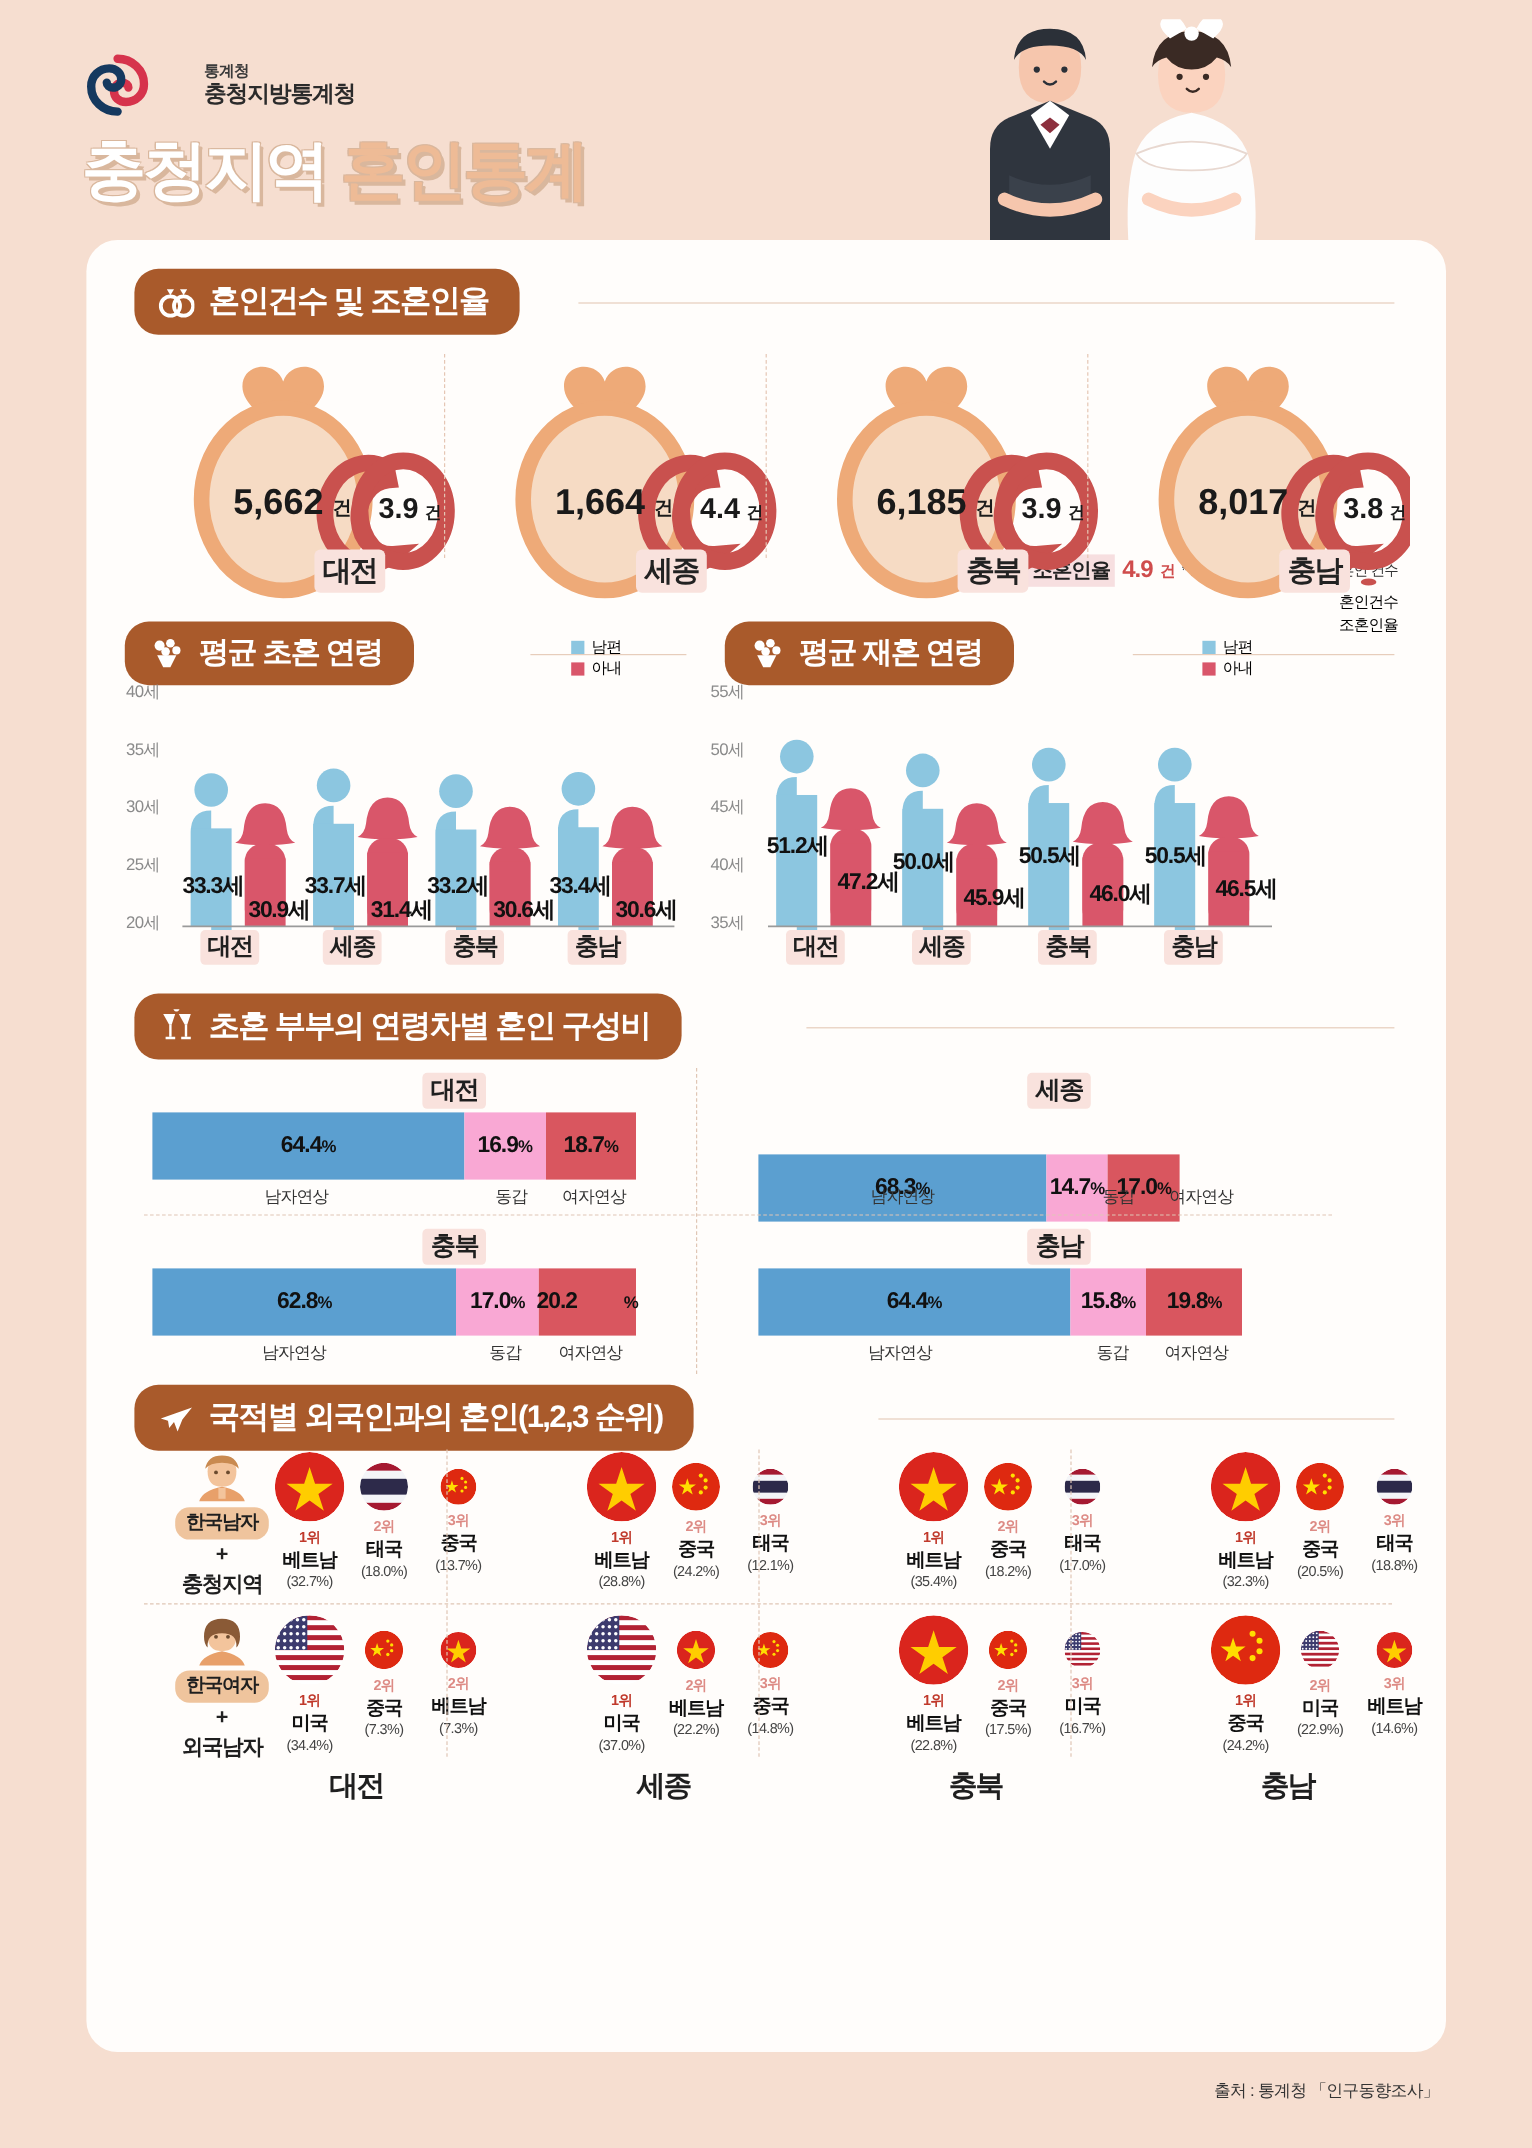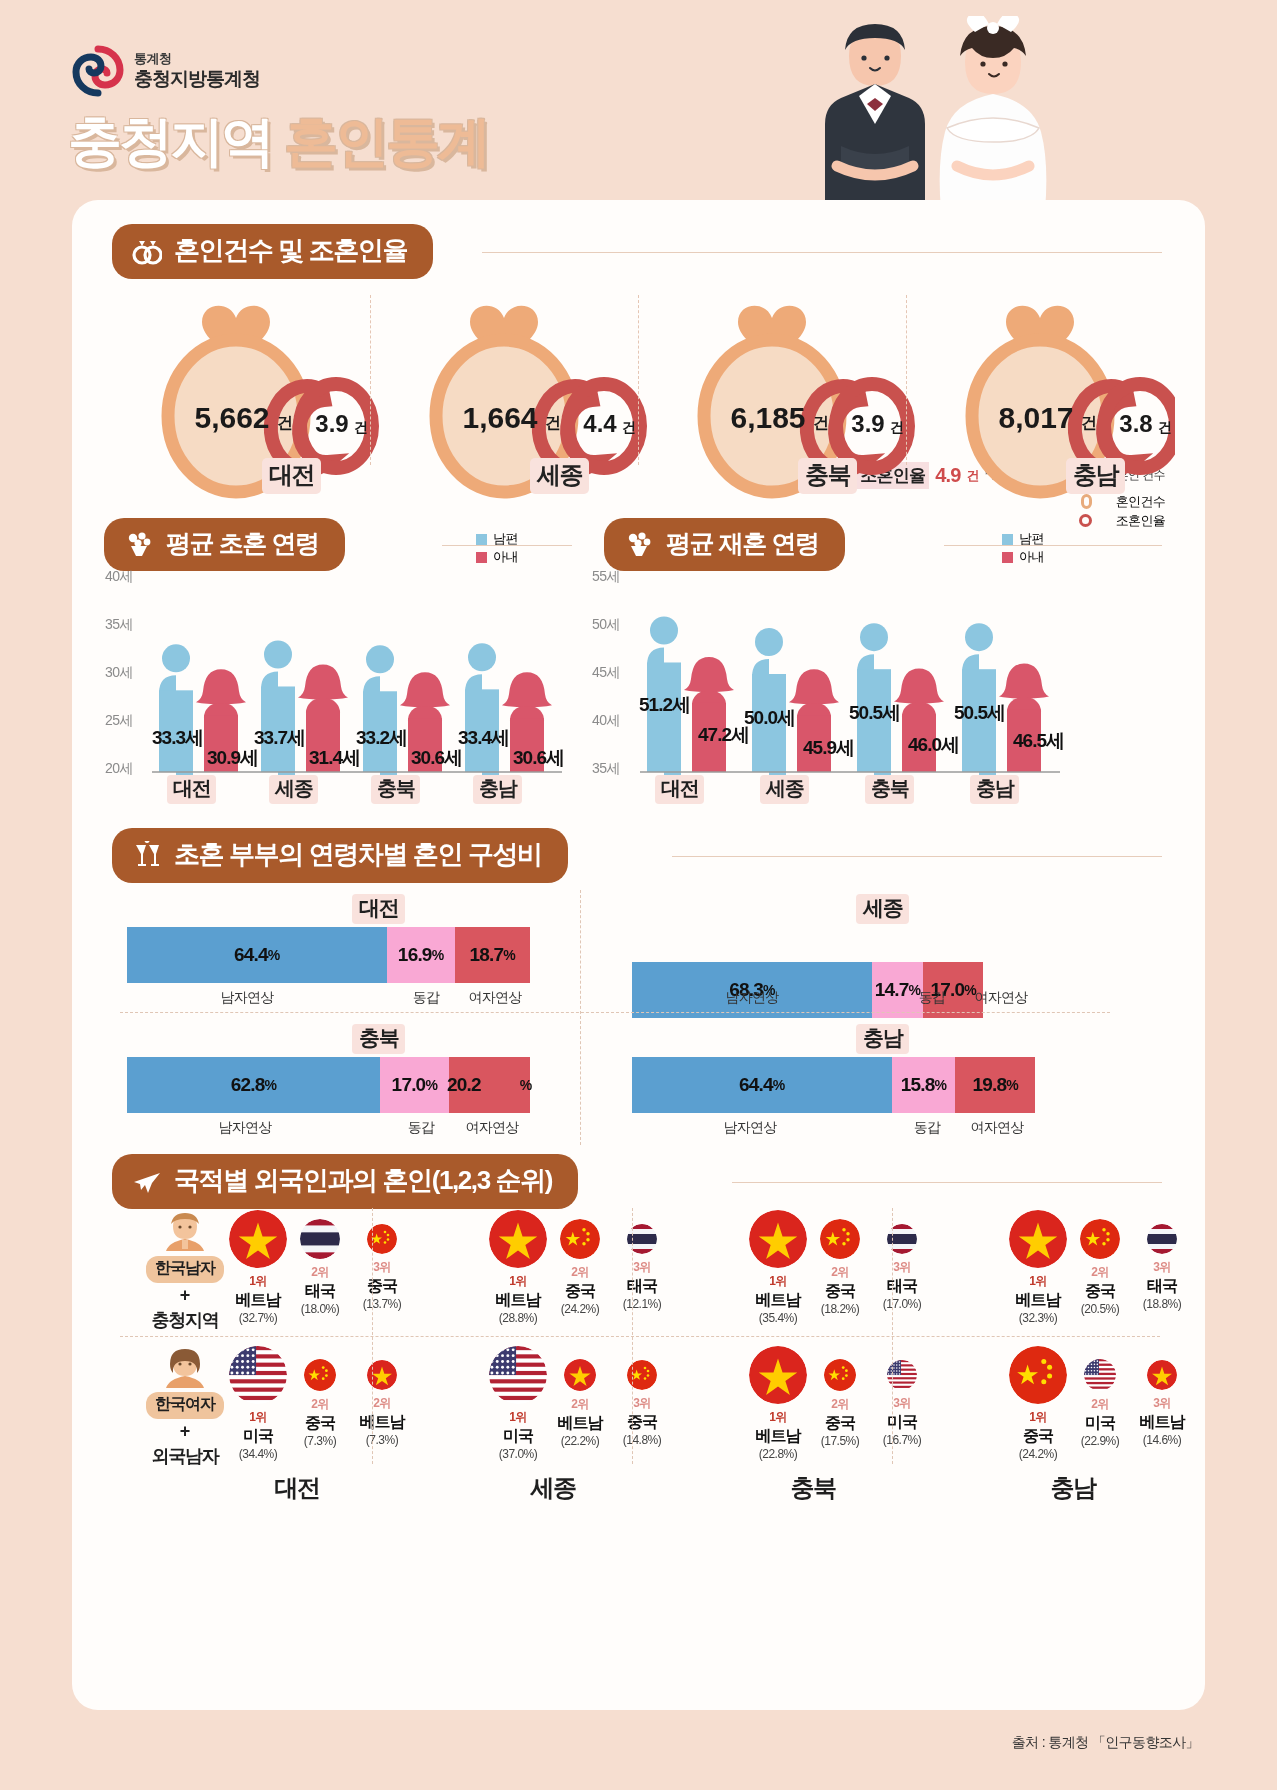--- a/index.html
+++ b/index.html
@@ -9,21 +9,21 @@
     font-family: "Liberation Sans", sans-serif;
     position: relative;
     overflow: hidden;
   }
   .page { position: relative; width: 1277px; height: 1790px; }
 
   
   .header { position: absolute; left: 0; top: 0; width: 1277px; height: 200px; }
   .logo-wrap { position: absolute; left: 72px; top: 45px; display: flex; align-items: center; gap: 10px; }
   .taegeuk { width: 52px; height: 52px; position: relative; }
-  .logo-text { line-height: 1.25; }
+  .logo-text { line-height: 1.25; margin-left: 36px; }
   .logo-text .l1 { font-size: 13px; font-weight: bold; color: #3a3a3a; letter-spacing: -0.5px; }
   .logo-text .l2 { font-size: 19px; font-weight: bold; color: #2b2b2b; letter-spacing: -1px; }
   .main-title { position: absolute; left: 68px; top: 106px; font-size: 54px; font-weight: 900;
                 letter-spacing: -3px; white-space: nowrap; }
   .mt-w { color: #ffffff; text-shadow: 3px 3px 0 #d9b79d, -1px -1px 0 #d9b79d, 1px -1px 0 #d9b79d, -1px 1px 0 #d9b79d; }
   .mt-o { color: #eebb96; text-shadow: 3px 3px 0 #d9b79d, -1px -1px 0 #d9b79d, 1px -1px 0 #d9b79d, -1px 1px 0 #d9b79d; }
 
   
   .couple { position: absolute; right: 190px; top: 16px; width: 290px; height: 215px; }
   .year-note { position: absolute; right: 78px; top: 213px; font-size: 22px; font-weight: 900;
@@ -41,21 +41,21 @@
   .sec-line { position: absolute; height: 1px; background: #e7cdbb; }
 
   
   .s1-note { position: absolute; right: 40px; top: 262px; font-size: 15px; letter-spacing: -0.8px;
              display: flex; align-items: center; gap: 6px; }
   .s1-note .hl { background: #f7dfe0; font-weight: 900; color: #222; padding: 2px 4px; font-size: 17px; }
   .s1-note .red { color: #cf4c4c; font-weight: 900; font-size: 20px; }
   .s1-note .gun { color: #cf4c4c; font-weight: 900; font-size: 13px; }
   .s1-note .star { font-size: 12px; color: #333; letter-spacing: -0.6px; }
   .legend-rings { position: absolute; right: 40px; top: 292px; font-size: 13px; letter-spacing: -0.7px; }
-  .legend-rings div { display: flex; align-items: center; justify-content: flex-end; gap: 24px; height: 19px; }
+  .legend-rings div { display: flex; align-items: center; justify-content: flex-end; gap: 24px; height: 19px; flex-direction: column; }
   .lr-o { width: 11px; height: 15px; border: 3px solid #e8ab7c; border-radius: 50%/40%; }
   .lr-r { width: 13px; height: 13px; border: 3px solid #c9514e; border-radius: 50%; }
   .vdash { position: absolute; top: 310px; width: 0; height: 170px; border-left: 1px dashed #e5c6b4; }
 
   .citylabel { position: absolute; font-size: 24px; font-weight: 900; letter-spacing: -1.5px; color: #222;
                background: #f9e2dd; border-radius: 5px; padding: 1px 7px 3px; }
 
   
   .axislab { position: absolute; font-size: 14px; color: #8b8b8b; letter-spacing: -0.5px; }
   .chart-citylabel { font-size: 20px; font-weight: 900; letter-spacing: -1.3px; color: #1f1f1f;

